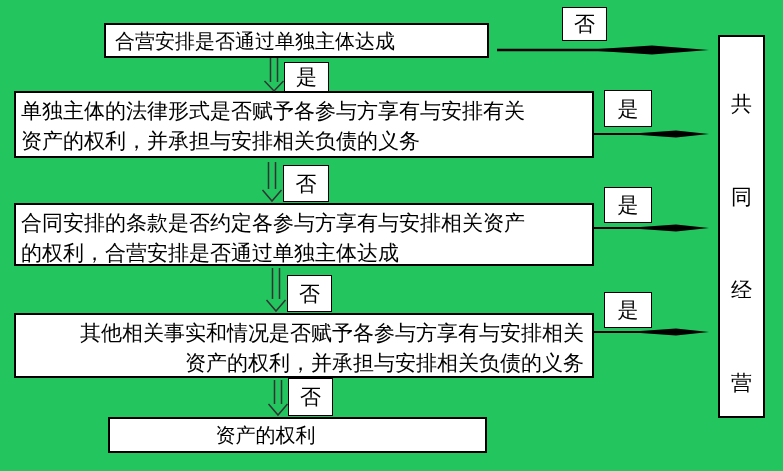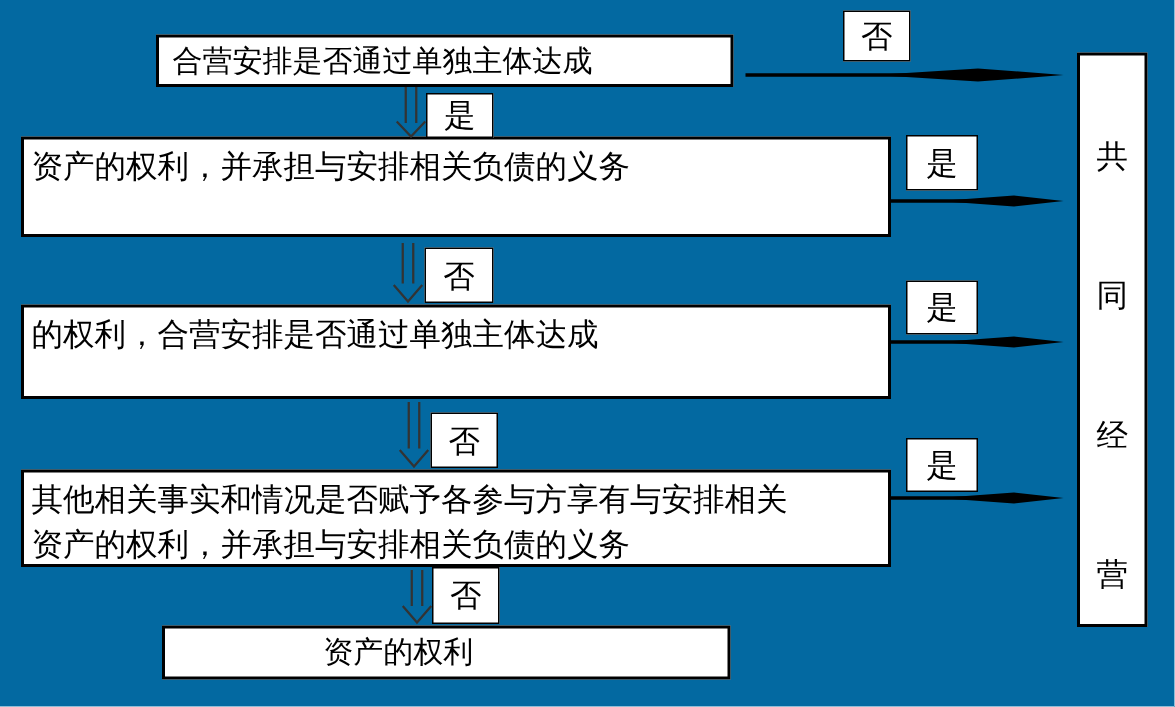--- a/index.html
+++ b/index.html
@@ -1,19 +1,19 @@
 <!DOCTYPE html>
 <html><head>
 <meta charset="utf-8">
 <style>
   html,body{margin:0;padding:0;background:#ffffff;}
   .canvas{
     position:relative;
     width:783px;height:471px;
-    background:#0369a1;
+    background:#22c55e;
     font-family:"Liberation Serif","DejaVu Serif",serif;
     color:#000;
     overflow:hidden;
   }
   .node{
     position:absolute;
     box-sizing:border-box;
     border:2px solid #000;
     background:#fff;
     font-size:21px;
@@ -83,28 +83,30 @@
     <g stroke="#333" stroke-width="1.5" fill="none">
       <path d="M274.5,380 L274.5,404 M281.5,380 L281.5,404 M268.5,404 L278,415 L287.5,404"></path>
     </g>
   </svg>
 
   <div class="node q1" style="left:104px;top:23px;width:385px;height:35px;">
     <div class="ln">合营安排是否通过单独主体达成</div>
   </div>
 
   <div class="node qbig" style="left:14px;top:91px;width:580px;height:67px;">
+    <div class="ln">单独主体的法律形式是否赋予各参与方享有与安排有关</div>
     <div class="ln">资产的权利，并承担与安排相关负债的义务</div>
   </div>
 
   <div class="node qbig" style="left:14px;top:203px;width:580px;height:63px;">
+    <div class="ln">合同安排的条款是否约定各参与方享有与安排相关资产</div>
     <div class="ln">的权利，合营安排是否通过单独主体达成</div>
   </div>
 
-  <div class="node qbig" style="left:14px;top:313px;width:580px;height:65px;">
+  <div class="node qbig" style="left:14px;top:313px;width:580px;height:65px;text-align:right;">
     <div class="ln">其他相关事实和情况是否赋予各参与方享有与安排相关</div>
     <div class="ln">资产的权利，并承担与安排相关负债的义务</div>
   </div>
 
   <div class="node jv" style="left:108px;top:417px;width:379px;height:36px;">
     <div class="ln">资产的权利</div>
   </div>
 
   <div class="node jo" style="left:718px;top:35px;width:47px;height:383px;">
     <span>共</span>

